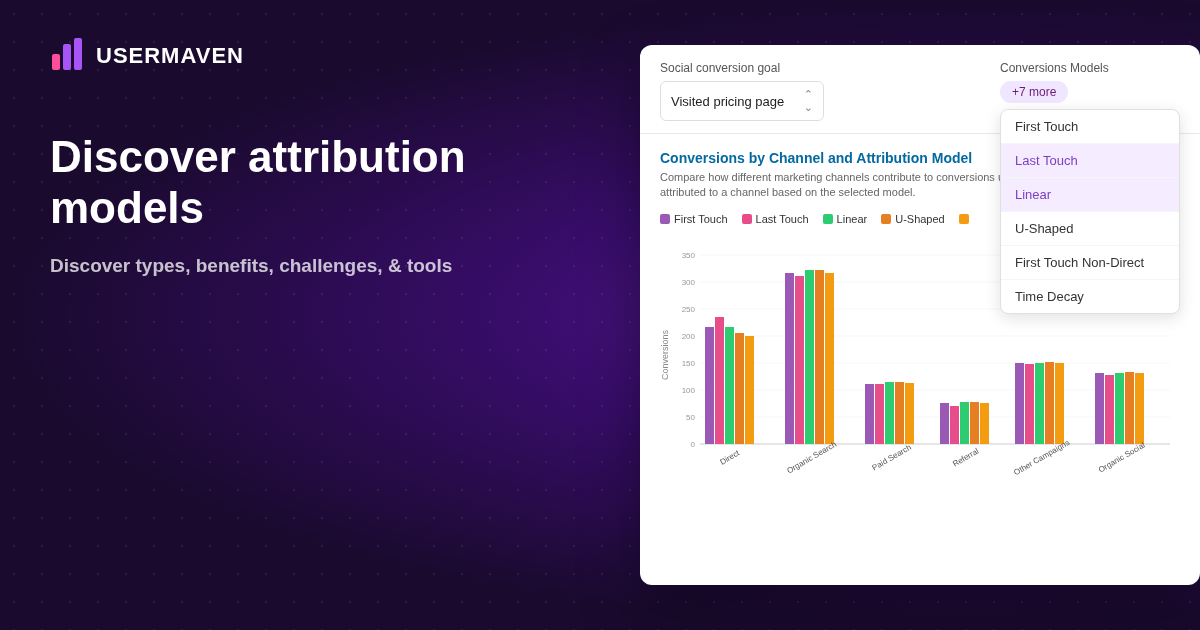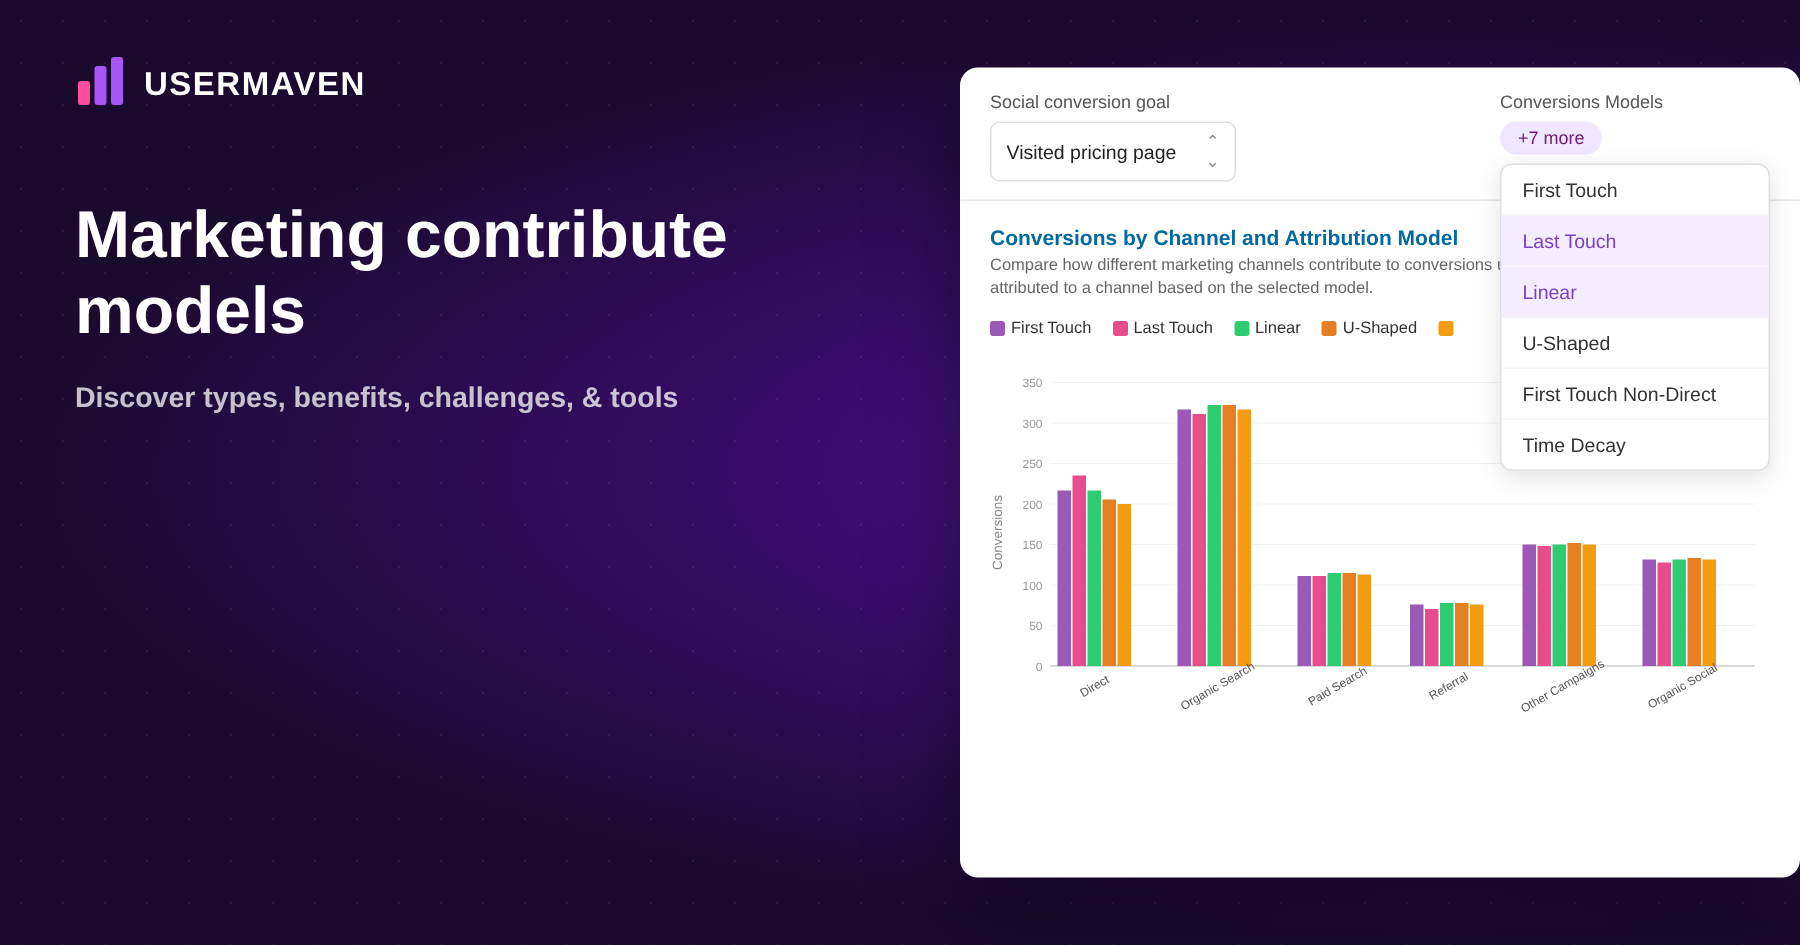--- a/index.html
+++ b/index.html
@@ -271,21 +271,21 @@
 
         <svg width="36" height="36" viewBox="0 0 36 36">
           <rect x="2" y="18" width="8" height="16" rx="2" fill="#ff4d9e"></rect>
           <rect x="13" y="8" width="8" height="26" rx="2" fill="#a855f7"></rect>
           <rect x="24" y="2" width="8" height="32" rx="2" fill="#a855f7"></rect>
         </svg>
       </div>
       <span class="logo-text">USERMAVEN</span>
     </div>
 
-    <h1 class="main-title">Marketing contribute models</h1>
+    <h1 class="main-title">Discover attribution models</h1>
     <p class="sub-title">Discover types, benefits, challenges, &amp; tools</p>
   </div>
 
   <div class="right-panel">
     <div class="screenshot-card">
 
       <div class="sc-top-bar">
         <div class="sc-goal-section">
           <div class="sc-goal-label">Social conversion goal</div>
           <div class="sc-goal-select">

